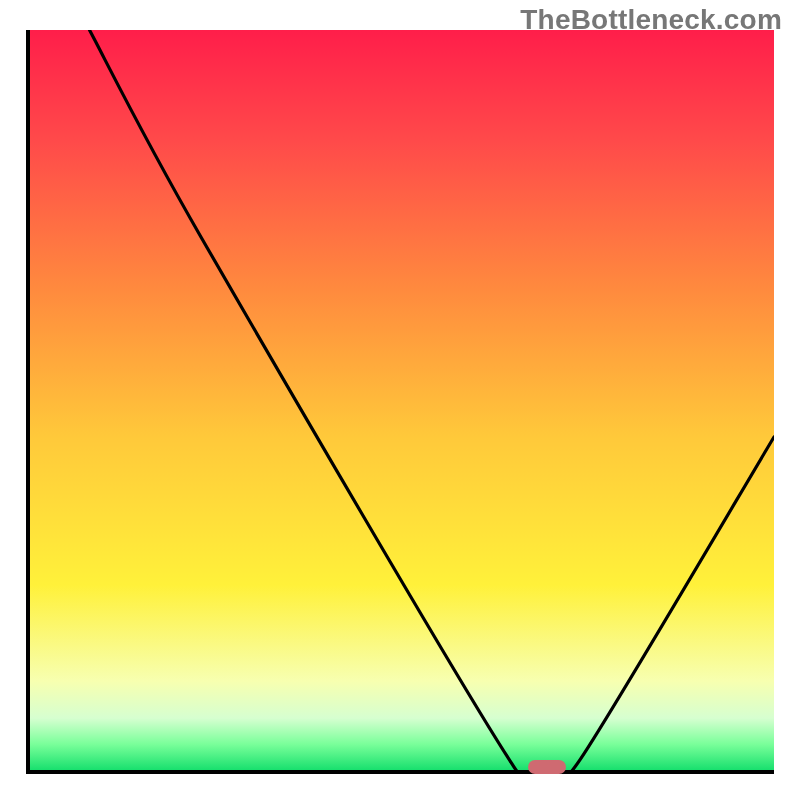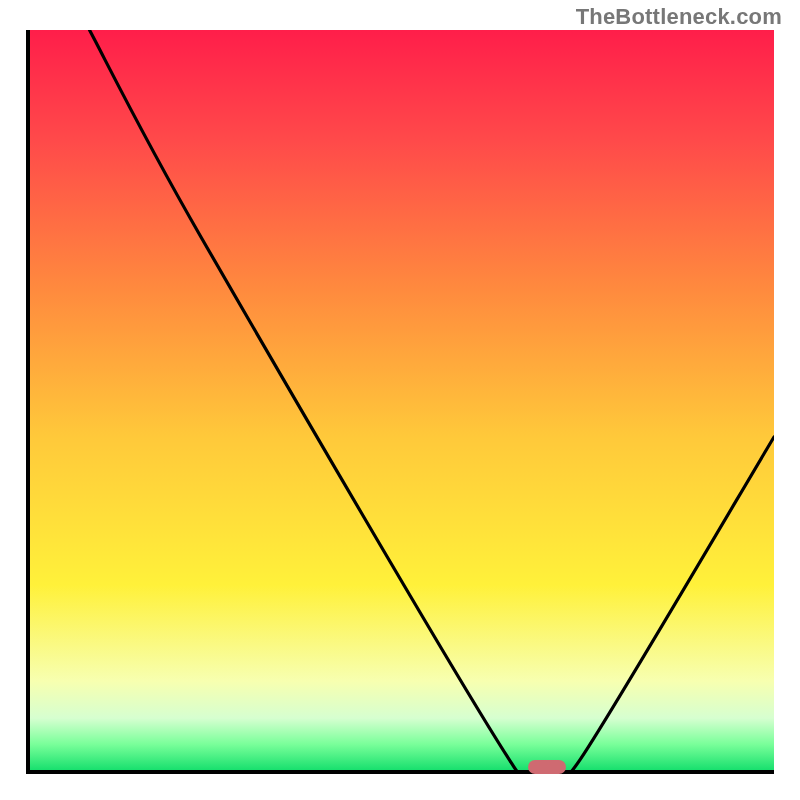--- a/index.html
+++ b/index.html
@@ -7,21 +7,21 @@
     padding: 0;
     width: 800px;
     height: 800px;
     background: #ffffff;
     font-family: Arial, Helvetica, sans-serif;
   }
   .watermark {
     position: absolute;
     top: 4px;
     right: 18px;
-    font-size: 22px;
+    font-size: 28px;
     font-weight: 600;
     color: #777;
     letter-spacing: 0.2px;
   }
   .plot-frame {
     position: absolute;
     left: 26px;
     top: 30px;
     width: 748px;
     height: 744px;

